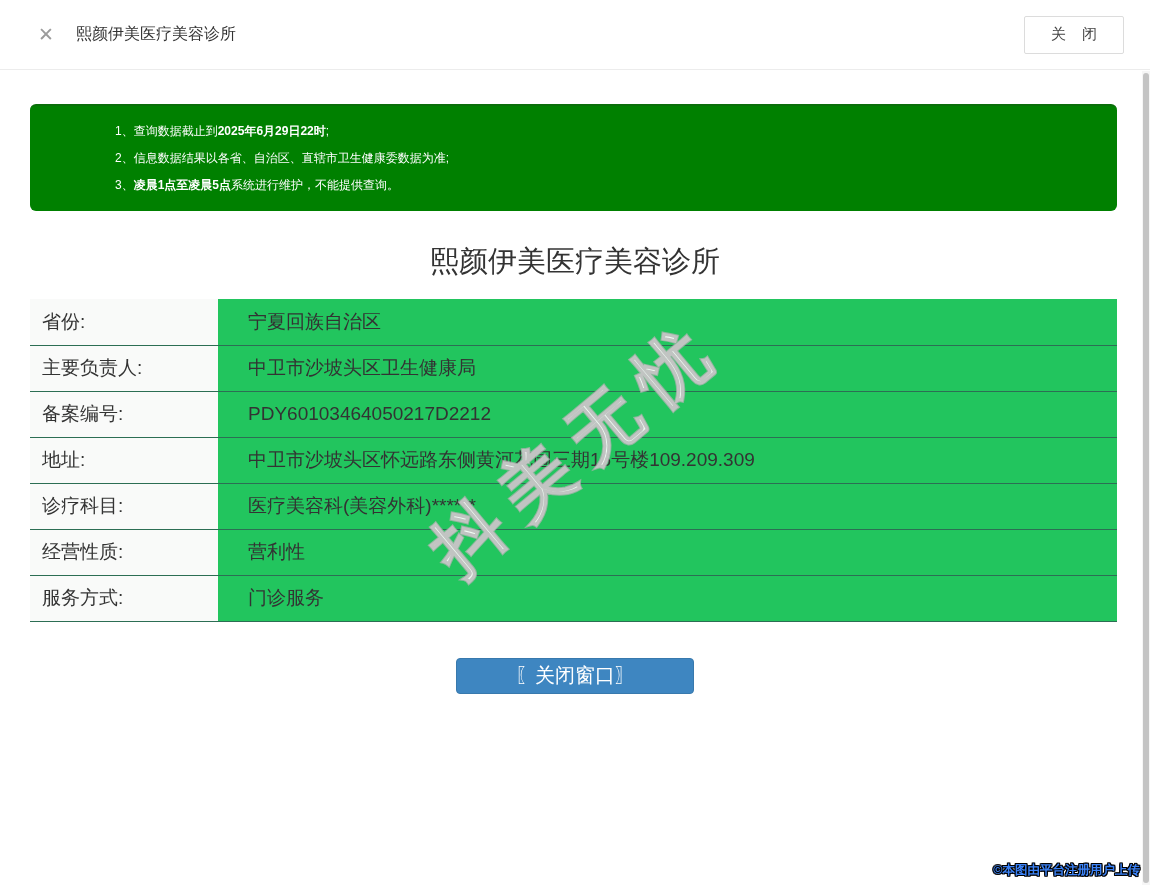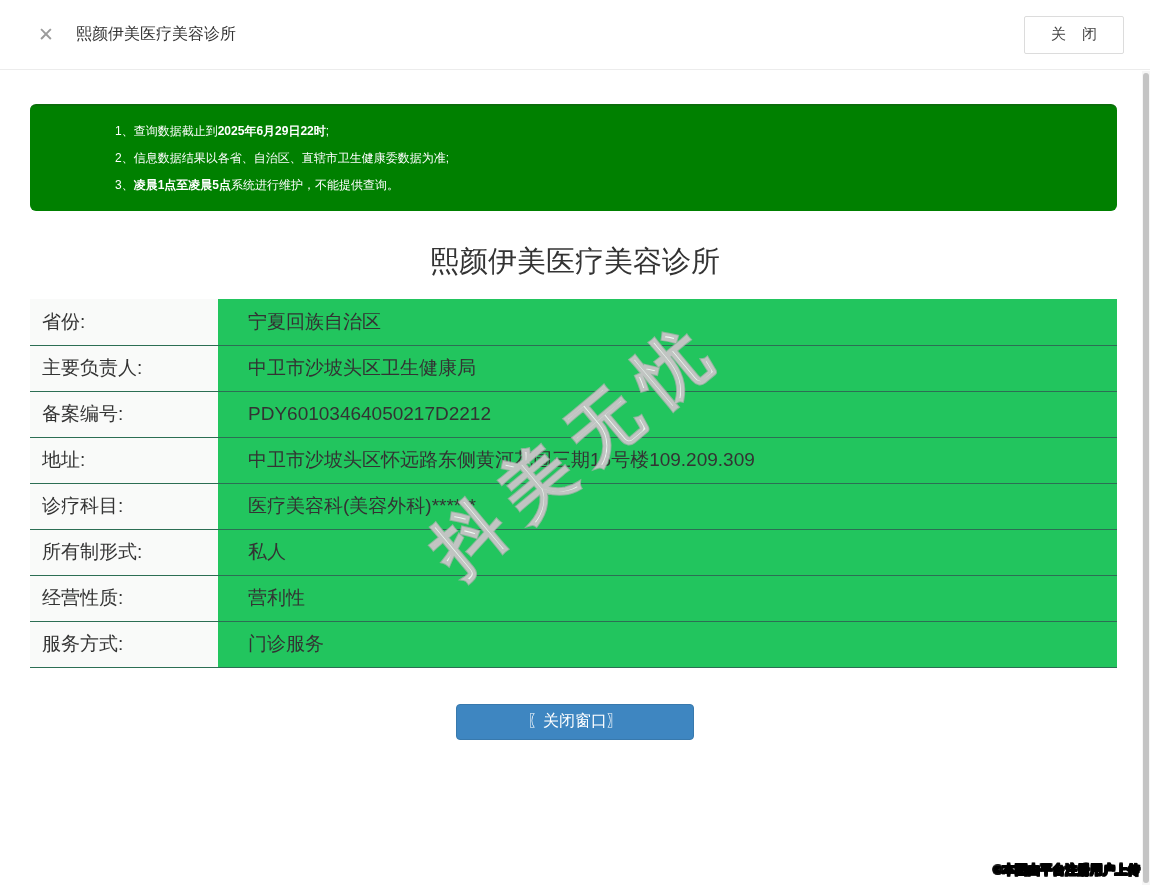--- a/index.html
+++ b/index.html
@@ -97,21 +97,21 @@
   
   .close-window-btn {
     display: block;
     margin: 36px auto 0;
     width: 238px;
     height: 36px;
     background: #3e86c1;
     border: 1px solid #3879ad;
     border-radius: 4px;
     color: #ffffff;
-    font-size: 16px;
+    font-size: 20px;
     cursor: pointer;
     font-family: inherit;
   }
 
   
   .watermark {
     position: absolute;
     left: 386px;
     top: 402px;
     width: 380px;
@@ -128,21 +128,21 @@
     z-index: 5;
   }
 
   
   .copyright {
     position: absolute;
     right: 10px;
     bottom: 6px;
     font-size: 12.5px;
     font-weight: 700;
-    color: #000000;
+    color: #3b82f6;
     text-shadow:
       -1px -1px 0 #000, 1px -1px 0 #000,
       -1px  1px 0 #000, 1px  1px 0 #000,
       0 -1px 0 #000, 0 1px 0 #000,
       -1px 0 0 #000, 1px 0 0 #000;
     z-index: 6;
   }
 
   
   .scrollbar-track {
@@ -199,24 +199,20 @@
         </tr>
       <tr>
           <td class="lbl">地址:</td>
           <td class="val">中卫市沙坡头区怀远路东侧黄河花园三期16号楼109.209.309</td>
         </tr>
       <tr>
           <td class="lbl">诊疗科目:</td>
           <td class="val">医疗美容科(美容外科)******</td>
         </tr>
       <tr>
-          <td class="lbl">所有制形式:</td>
-          <td class="val">私人</td>
-        </tr>
-      <tr>
           <td class="lbl">经营性质:</td>
           <td class="val">营利性</td>
         </tr>
       <tr>
           <td class="lbl">服务方式:</td>
           <td class="val">门诊服务</td>
         </tr>
     </tbody>
   </table>
 

